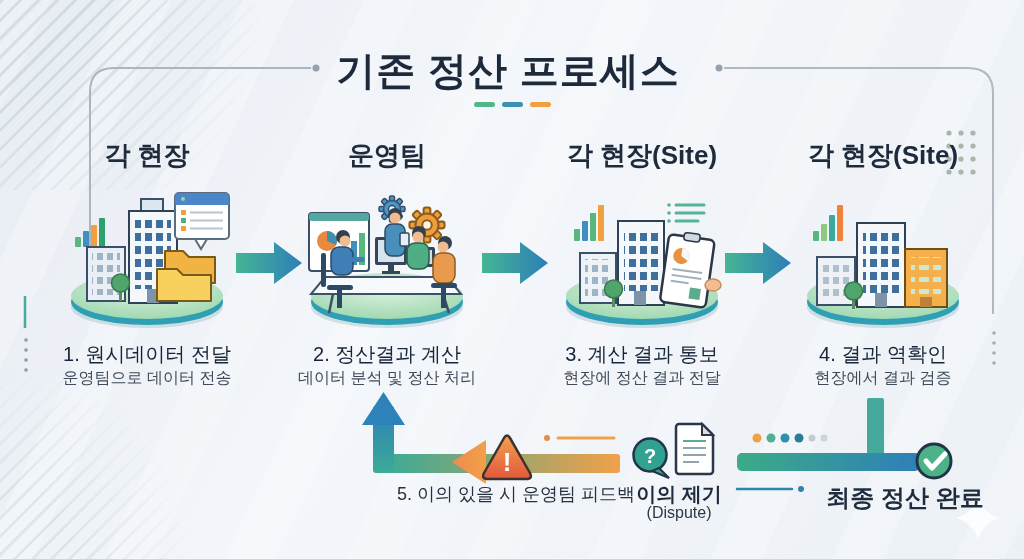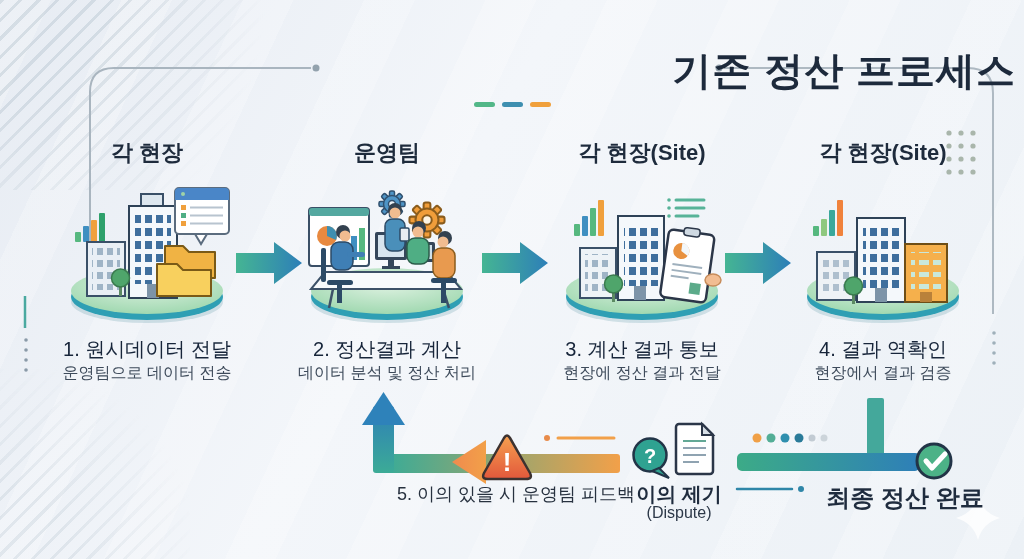--- a/index.html
+++ b/index.html
@@ -18,27 +18,27 @@
     background:repeating-linear-gradient(135deg,rgba(170,186,198,.35) 0 3px,rgba(170,186,198,0) 3px 13px);
   }
   .stripes.tl{left:0;top:0;width:300px;height:190px;
     -webkit-mask-image:radial-gradient(circle at 0 0,#000 30%,transparent 75%);
     mask-image:radial-gradient(circle at 0 0,#000 30%,transparent 75%);}
   .stripes.bl{left:0;bottom:0;width:190px;height:190px;opacity:.7;
     -webkit-mask-image:radial-gradient(circle at 0 100%,#000 25%,transparent 75%);
     mask-image:radial-gradient(circle at 0 100%,#000 25%,transparent 75%);}
   .overlay{position:absolute;left:0;top:0;z-index:1;pointer-events:none;}
   .title{
-    position:absolute;left:0;top:44px;width:1016px;text-align:right;z-index:2;
+    position:absolute;left:0;top:44px;width:1016px;text-align:center;z-index:2;
     font-size:39px;font-weight:800;letter-spacing:1px;color:#1d2a3c;
   }
   .title-dashes{position:absolute;left:0;top:102px;width:1024px;display:flex;justify-content:center;gap:7px;z-index:2;}
   .title-dashes span{width:21px;height:5px;border-radius:3px;display:block;}
   .col{position:absolute;top:138px;width:230px;text-align:center;z-index:2;}
-  .col .hdr{font-size:22px;font-weight:800;color:#1e2b3c;}
+  .col .hdr{font-size:26px;font-weight:800;color:#1e2b3c;}
   .col .illo{margin-top:8px;}
   .col .steptitle{font-size:20px;font-weight:400;color:#17253a;margin-top:6px;}
   .col .stepdesc{font-size:16px;color:#3e4b5b;}
   .lbl{position:absolute;z-index:2;text-align:center;color:#1f2c3e;}
   .lbl.feedback{left:356px;top:482px;width:320px;font-size:18px;color:#27313f;}
   .lbl.dispute-t{left:614px;top:481px;width:130px;font-size:20px;font-weight:800;}
   .lbl.dispute-s{left:614px;top:504px;width:130px;font-size:16px;color:#2c3848;}
   .lbl.complete{left:805px;top:482px;width:200px;font-size:24px;font-weight:700;}
 </style>
 </head>

